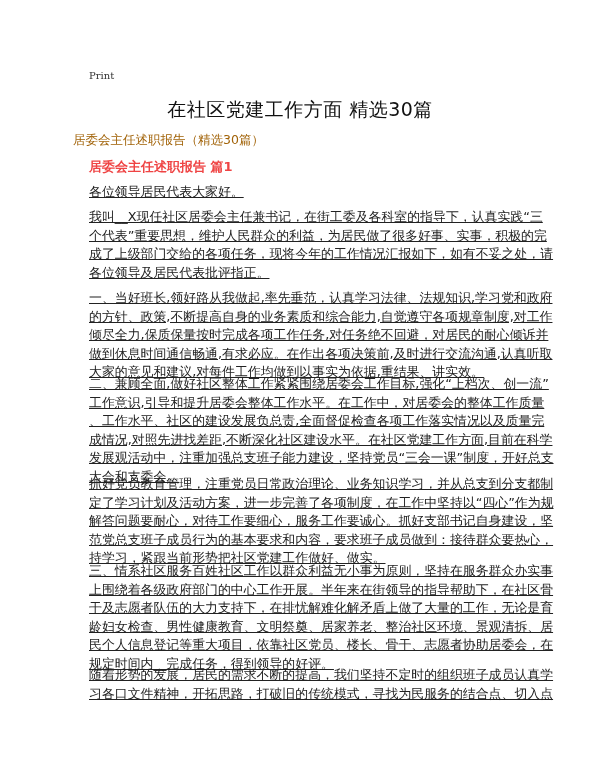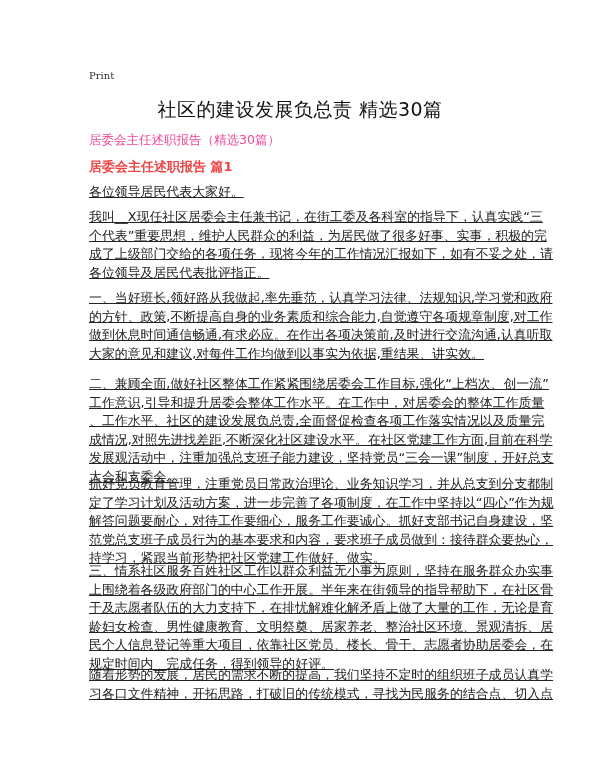--- a/index.html
+++ b/index.html
@@ -28,24 +28,24 @@
     left: 0;
     width: 600px;
     top: 97px;
     text-align: center;
     font-size: 19px;
     color: #111;
     letter-spacing: 0.5px;
   }
   .doc-subtitle {
     position: absolute;
-    left: 89px;
+    left: 73px;
     top: 132px;
     font-size: 12.5px;
-    color: #ec4899;
+    color: #a16207;
   }
   .section-heading {
     position: absolute;
     left: 89px;
     top: 158px;
     font-size: 13px;
     font-weight: bold;
     color: #ef4444;
   }
   .body-text {
@@ -57,38 +57,39 @@
     color: #222;
     white-space: nowrap;
     text-decoration: underline;
   }
   .body-text .line { display: block; }
 </style>
 </head>
 <body>
 
 <div class="print-label">Print</div>
-<div class="doc-title">社区的建设发展负总责 精选30篇</div>
+<div class="doc-title">在社区党建工作方面 精选30篇</div>
 <div class="doc-subtitle">居委会主任述职报告（精选30篇）</div>
 <div class="section-heading">居委会主任述职报告 篇1</div>
 
 <div class="body-text" style="top:183px;">
   <span class="line">各位领导居民代表大家好。</span>
 </div>
 
 <div class="body-text" style="top:208px;">
   <span class="line">我叫__X现任社区居委会主任兼书记，在街工委及各科室的指导下，认真实践“三</span>
   <span class="line">个代表”重要思想，维护人民群众的利益，为居民做了很多好事、实事，积极的完</span>
   <span class="line">成了上级部门交给的各项任务，现将今年的工作情况汇报如下，如有不妥之处，请</span>
   <span class="line">各位领导及居民代表批评指正。</span>
 </div>
 
 <div class="body-text" style="top:289px;">
   <span class="line">一、当好班长,领好路从我做起,率先垂范，认真学习法律、法规知识,学习党和政府</span>
   <span class="line">的方针、政策,不断提高自身的业务素质和综合能力,自觉遵守各项规章制度,对工作</span>
+  <span class="line">倾尽全力,保质保量按时完成各项工作任务,对任务绝不回避，对居民的耐心倾诉并</span>
   <span class="line">做到休息时间通信畅通,有求必应。在作出各项决策前,及时进行交流沟通,认真听取</span>
   <span class="line">大家的意见和建议,对每件工作均做到以事实为依据,重结果、讲实效。</span>
 </div>
 
 <div class="body-text" style="top:375px;">
   <span class="line">二、兼顾全面,做好社区整体工作紧紧围绕居委会工作目标,强化“上档次、创一流”</span>
   <span class="line">工作意识,引导和提升居委会整体工作水平。在工作中，对居委会的整体工作质量</span>
   <span class="line">、工作水平、社区的建设发展负总责,全面督促检查各项工作落实情况以及质量完</span>
   <span class="line">成情况,对照先进找差距,不断深化社区建设水平。在社区党建工作方面,目前在科学</span>
   <span class="line">发展观活动中，注重加强总支班子能力建设，坚持党员“三会一课”制度，开好总支</span>

